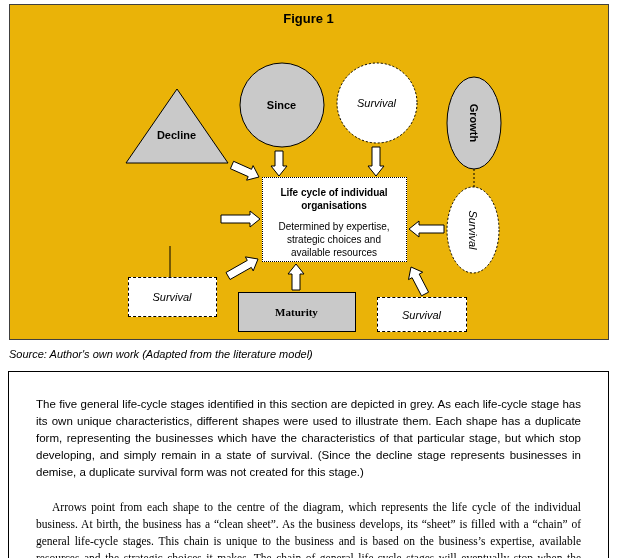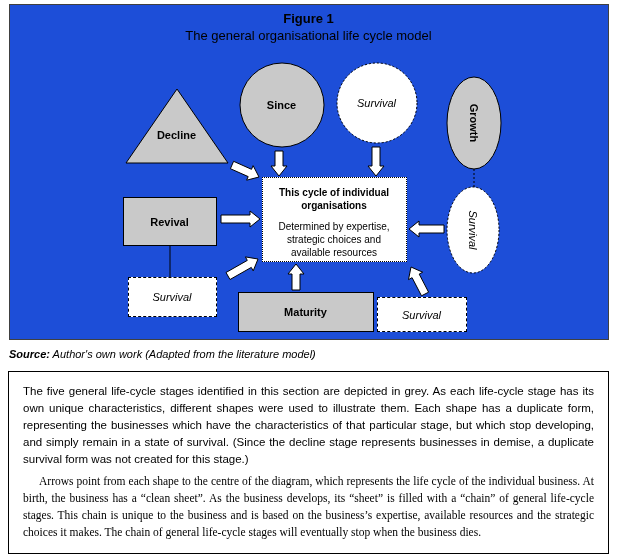--- a/index.html
+++ b/index.html
@@ -1,40 +1,39 @@
 <!DOCTYPE html>
 <html><head>
 <meta charset="utf-8">
 <style>
   html,body{margin:0;padding:0;}
   body{width:617px;height:558px;background:#fff;font-family:"Liberation Sans",sans-serif;color:#000;overflow:hidden;}
-  .figure-box{position:relative;width:598px;height:334px;margin:4px auto 8px;border:1px solid #404040;background:#1d4ed8;}
+  .figure-box{position:relative;width:598px;height:334px;margin:4px auto 8px;border:1px solid #404040;background:#eab308;}
   .fig-title{text-align:center;font-weight:bold;font-size:13px;padding-top:6px;}
   .fig-subtitle{text-align:center;font-size:13px;padding-top:2px;}
   .diagram-svg{position:absolute;left:0;top:0;z-index:1;}
   .shape-label{position:absolute;z-index:3;text-align:center;font-size:11px;font-weight:bold;line-height:14px;}
   .italic{font-style:italic;font-weight:normal;}
   .v-label{transform:rotate(90deg);height:14px;}
   .stage-rect{position:absolute;z-index:2;background:#c9c9c9;border:1px solid #000;box-sizing:border-box;display:flex;align-items:center;justify-content:center;font-size:11px;font-weight:bold;}
   .survival-rect{background:#fff;border:1px dashed #000;font-weight:normal;font-style:italic;}
   .center-box{position:absolute;z-index:2;left:252px;top:172px;width:145px;height:85px;background:#fff;border:1.5px dotted #000;box-sizing:border-box;text-align:center;}
   .center-title{font-size:10px;font-weight:bold;line-height:1.3;padding:8px 12px 0;}
   .center-body{font-size:10px;line-height:1.3;padding:8px 15px 0;}
   .source-line{margin:8px 0 0 9px;font-size:11px;font-style:italic;}
-  .source-label{font-weight:bold;}
+  .source-label{font-weight:normal;}
   .note-box{margin:11px 0 0 8px;width:601px;box-sizing:border-box;border:1px solid #000;padding:6px 9px 7px;font-size:11.5px;line-height:17px;}
-  .note-box p{margin:5px;text-align:justify;}
+  .note-box p{margin:18px;text-align:justify;}
   .note-box .indent{text-indent:16px;font-family:Liberation Serif, serif;}
 </style>
 </head>
 <body>
 
 <div class="figure-box">
   <div class="fig-title">Figure 1</div>
-  <div class="fig-subtitle">The general organisational life cycle model</div>
 
   <svg class="diagram-svg" width="598" height="334" viewBox="0 0 598 334">
     <polygon points="167,84 218,158 116,158" fill="#c9c9c9" stroke="#000" stroke-width="1"></polygon>
     <circle cx="272" cy="100" r="42" fill="#c9c9c9" stroke="#000" stroke-width="1"></circle>
     <circle cx="367" cy="98" r="40" fill="#fff" stroke="#000" stroke-width="1" stroke-dasharray="2 2"></circle>
     <ellipse cx="464" cy="118" rx="27" ry="46" fill="#c9c9c9" stroke="#000" stroke-width="1"></ellipse>
     <ellipse cx="463" cy="225" rx="26" ry="43" fill="#fff" stroke="#000" stroke-width="1" stroke-dasharray="2 2"></ellipse>
 
     <line x1="160" y1="241" x2="160" y2="272" stroke="#000" stroke-width="1"></line>
     <line x1="464" y1="164" x2="464" y2="182" stroke="#000" stroke-width="1" stroke-dasharray="2 2"></line>
@@ -50,35 +49,32 @@
       <polygon points="418.6,287.2 409.2,269.1 412.7,267.2 401,262 398.5,274.6 402.1,272.7 411.5,290.8"></polygon>
     </g>
   </svg>
 
   <div class="shape-label" style="left:116px;top:123px;width:102px;">Decline</div>
   <div class="shape-label" style="left:230px;top:93px;width:84px;">Since</div>
   <div class="shape-label italic" style="left:327px;top:91px;width:80px;">Survival</div>
   <div class="shape-label v-label" style="left:434px;top:111px;width:60px;">Growth</div>
   <div class="shape-label italic v-label" style="left:433px;top:218px;width:60px;">Survival</div>
 
-  <div class="stage-rect" style="left:113px;top:192px;width:94px;height:49px;">
-    <span>Revival</span>
-  </div>
   <div class="stage-rect survival-rect" style="left:118px;top:272px;width:89px;height:40px;">
     <span>Survival</span>
   </div>
-  <div class="stage-rect" style="left:228px;top:287px;width:136px;height:40px;">
+  <div class="stage-rect" style="left:228px;top:287px;width:118px;height:40px;font-family:Liberation Serif, serif;">
     <span>Maturity</span>
   </div>
   <div class="stage-rect survival-rect" style="left:367px;top:292px;width:90px;height:35px;">
     <span>Survival</span>
   </div>
 
   <div class="center-box">
-    <div class="center-title">This cycle of individual organisations</div>
+    <div class="center-title">Life cycle of individual organisations</div>
     <div class="center-body">Determined by expertise, strategic choices and available resources</div>
   </div>
 </div>
 
 <div class="source-line">
   <span class="source-label">Source:</span><span> Author's own work (Adapted from the literature model)</span>
 </div>
 
 <div class="note-box">
   <p>The five general life-cycle stages identified in this section are depicted in grey. As each life-cycle stage has its own unique characteristics, different shapes were used to illustrate them. Each shape has a duplicate form, representing the businesses which have the characteristics of that particular stage, but which stop developing, and simply remain in a state of survival. (Since the decline stage represents businesses in demise, a duplicate survival form was not created for this stage.)</p>

